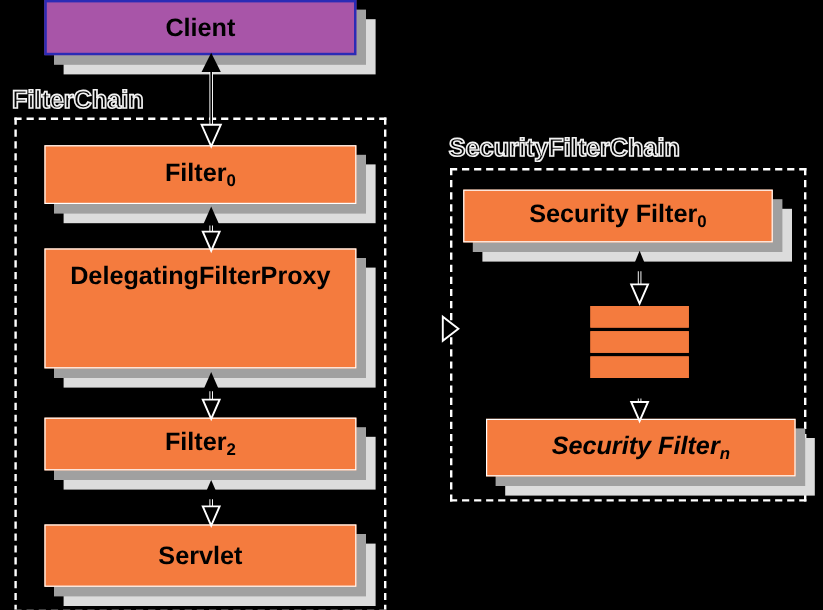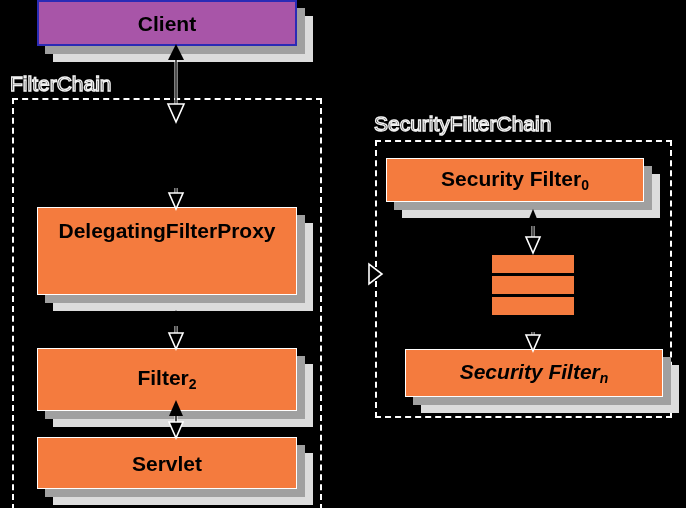--- a/index.html
+++ b/index.html
@@ -4,21 +4,21 @@
 <style>
   html,body{margin:0;padding:0;background:#000;}
   body{width:686px;height:508px;overflow:hidden;
        font-family:"Liberation Sans", sans-serif;}
   #stage{position:relative;width:686px;height:508px;background:#000;}
 
   
   .chain-box{position:absolute;border:2px dashed #ffffff;box-sizing:border-box;}
 
   
-  .chain-label{position:absolute;font-size:21px;font-weight:400;
+  .chain-label{position:absolute;font-size:21px;font-weight:700;
       color:#000;
       -webkit-text-stroke:1.4px #f2f2f2;
       letter-spacing:0px;white-space:nowrap;}
 
   
   .node{position:absolute;box-sizing:border-box;display:flex;
         align-items:center;justify-content:flex-end;}
   .node .shadow2,.node .shadow1{position:absolute;left:0;top:0;width:100%;height:100%;}
   .node .shadow2{transform:translate(16px,16px);background:#dcdcdc;}
   .node .shadow1{transform:translate(8px,8px);background:#a0a0a0;}
@@ -66,32 +66,39 @@
   <div class="chain-label" style="left:374px;top:112px;">SecurityFilterChain</div>
 
   <div class="node" style="left:37px;top:0px;width:260px;height:46px;">
     <div class="shadow2"></div>
     <div class="shadow1"></div>
     <div class="face face-purple">
       <span class="lbl">Client</span>
     </div>
   </div>
 
+  <div class="node" style="left:37px;top:121px;width:260px;height:49px;">
+    <div class="shadow2"></div>
+    <div class="shadow1"></div>
+    <div class="face face-orange">
+      <span class="lbl"><span>Filter</span><sub>0</sub></span>
+    </div>
+  </div>
 
-  <div class="split" style="left:37px;top:207px;width:260px;height:88px;">
+  <div class="split" style="left:37px;top:207px;width:260px;height:100px;">
     <div class="shadow2"></div>
     <div class="shadow1"></div>
     <div class="col">
       <div class="top">
         <span class="lbl">DelegatingFilterProxy</span>
       </div>
     </div>
   </div>
 
-  <div class="node" style="left:37px;top:348px;width:260px;height:63px;">
+  <div class="node" style="left:37px;top:348px;width:260px;height:44px;">
     <div class="shadow2"></div>
     <div class="shadow1"></div>
     <div class="face face-orange">
       <span class="lbl"><span>Filter</span><sub>2</sub></span>
     </div>
   </div>
 
   <div class="node" style="left:37px;top:437px;width:260px;height:52px;">
     <div class="shadow2"></div>
     <div class="shadow1"></div>

